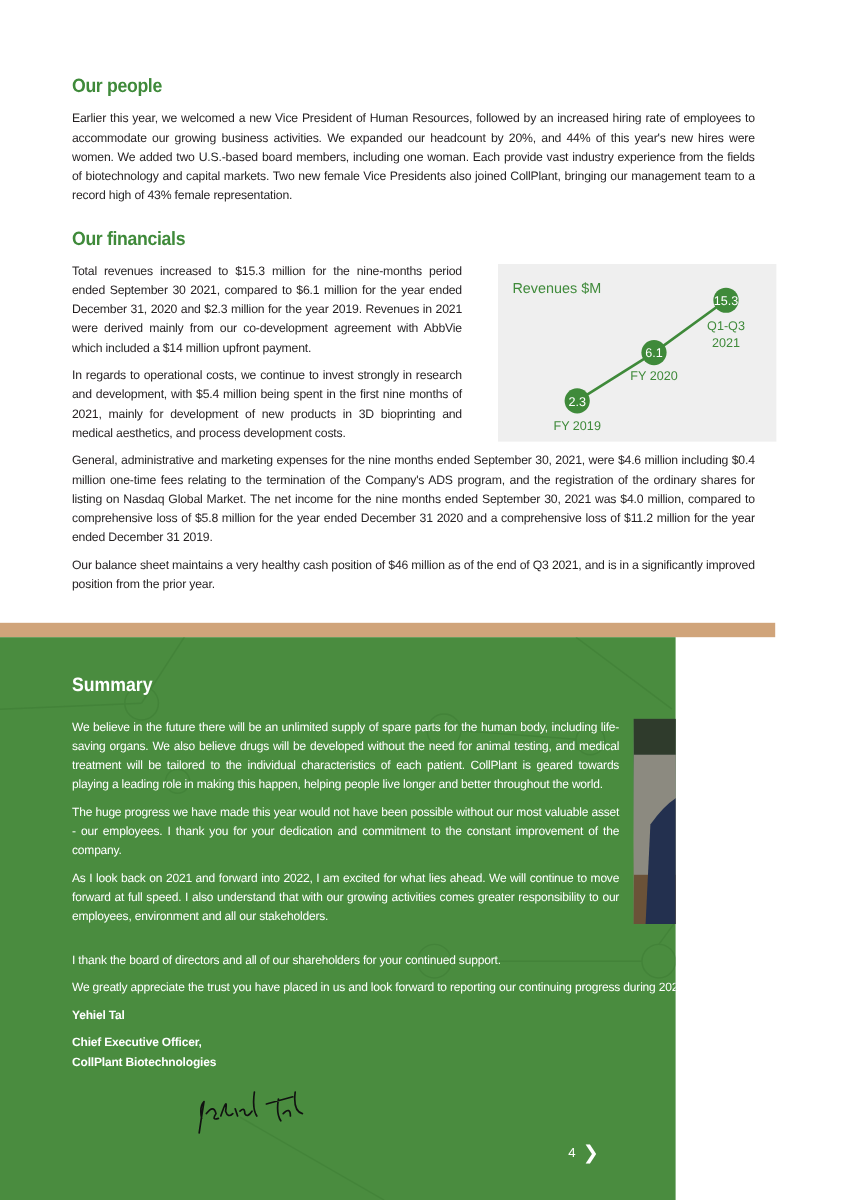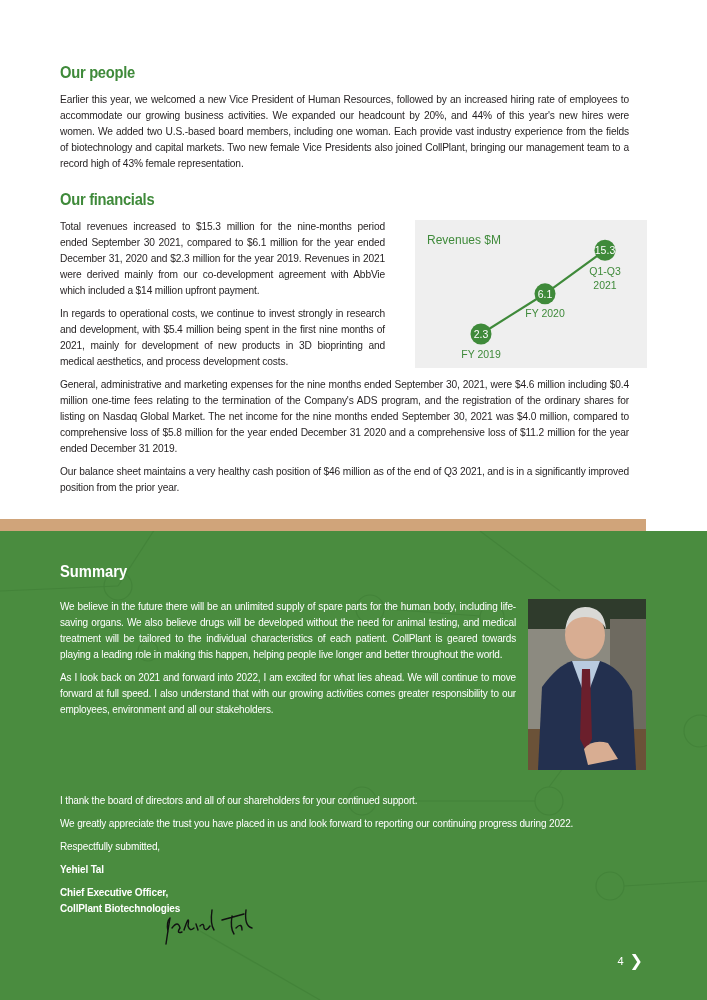--- a/index.html
+++ b/index.html
@@ -30,21 +30,21 @@
   }
   #chart-box svg { position: absolute; left: 0; top: 0; }
 
   
   #tan-band {
     position: absolute; left: 0; top: 519px; width: 646px; height: 12px;
     background: #d0a47a;
   }
   
   #summary-area {
-    position: absolute; left: 0; top: 531px; width: 707px; height: 469px;
+    position: absolute; left: 0; top: 531px; width: 563px; height: 469px;
     background: #4a8c3f;
     overflow: hidden;
   }
   #summary-area .bgdeco { position: absolute; left: 0; top: 0; }
   .s-title {
     position: absolute; left: 60px; top: 32px; margin: 0;
     font-weight: bold; font-size: 16px; color: #ffffff;
     transform: scaleX(0.92); transform-origin: left center;
   }
   .s-text {
@@ -124,20 +124,21 @@
       <line x1="480" y1="0" x2="560" y2="60"></line>
       <line x1="200" y1="400" x2="320" y2="469"></line>
       <circle cx="700" cy="200" r="16"></circle>
     </g>
   </svg>
 
   <h2 class="s-title">Summary</h2>
 
   <div class="s-text" style="top:68px; width:456px;">
     <p>We believe in the future there will be an unlimited supply of spare parts for the human body, including life-saving organs. We also believe drugs will be developed without the need for animal testing, and medical treatment will be tailored to the individual characteristics of each patient. CollPlant is geared towards playing a leading role in making this happen, helping people live longer and better throughout the world.</p>
+    <p>The huge progress we have made this year would not have been possible without our most valuable asset - our employees. I thank you for your dedication and commitment to the constant improvement of the company.</p>
     <p>As I look back on 2021 and forward into 2022, I am excited for what lies ahead. We will continue to move forward at full speed. I also understand that with our growing activities comes greater responsibility to our employees, environment and all our stakeholders.</p>
   </div>
 
   <div id="ceo-photo">
     <svg width="118" height="171">
       <rect x="0" y="0" width="118" height="30" fill="#2f3b2c"></rect>
       <rect x="0" y="30" width="118" height="141" fill="#8c8a80"></rect>
       <rect x="82" y="20" width="36" height="130" fill="#6e6a60"></rect>
       <rect x="0" y="130" width="118" height="41" fill="#6b5238"></rect>
       <path d="M10 171 L14 88 Q30 66 44 62 L72 62 Q92 68 104 92 L108 171 Z" fill="#23304f"></path>
@@ -145,21 +146,20 @@
       <path d="M54 70 L62 70 L64 140 L58 152 L52 140 Z" fill="#6b1f2c"></path>
       <ellipse cx="57" cy="36" rx="20" ry="24" fill="#d8ad92"></ellipse>
       <path d="M37 32 Q40 8 57 8 Q76 8 78 30 Q72 18 57 18 Q42 18 37 32 Z" fill="#d9d9d6"></path>
       <path d="M56 150 Q64 140 80 144 L90 160 L60 166 Z" fill="#d8ad92"></path>
     </svg>
   </div>
 
   <div class="s-text" style="top:262px; width:586px;">
     <p>I thank the board of directors and all of our shareholders for your continued support.</p>
     <p>We greatly appreciate the trust you have placed in us and look forward to reporting our continuing progress during 2022.</p>
-    <p>Respectfully submitted,</p>
     <p id="sig-name">Yehiel Tal</p>
     <div style="font-weight:bold;">
       <div>Chief Executive Officer,</div>
       <div>CollPlant Biotechnologies</div>
     </div>
   </div>
 
   <svg style="position:absolute; left:160px; top:375px;" width="100" height="48">
     <path d="M8 26 Q6 16 10 12 M10 12 Q8 24 6 38 M12 22 Q18 14 20 22 Q16 28 22 26 M24 24 Q30 6 28 20 Q30 26 34 22 M36 18 L38 24 M40 20 Q44 16 44 22 Q46 26 50 20 M52 4 Q50 18 54 24
              M62 14 L84 8 M72 10 Q70 22 74 28 M76 22 Q82 16 82 24 M86 4 Q84 20 92 22" stroke="#111" stroke-width="1.4" fill="none" stroke-linecap="round"></path>

